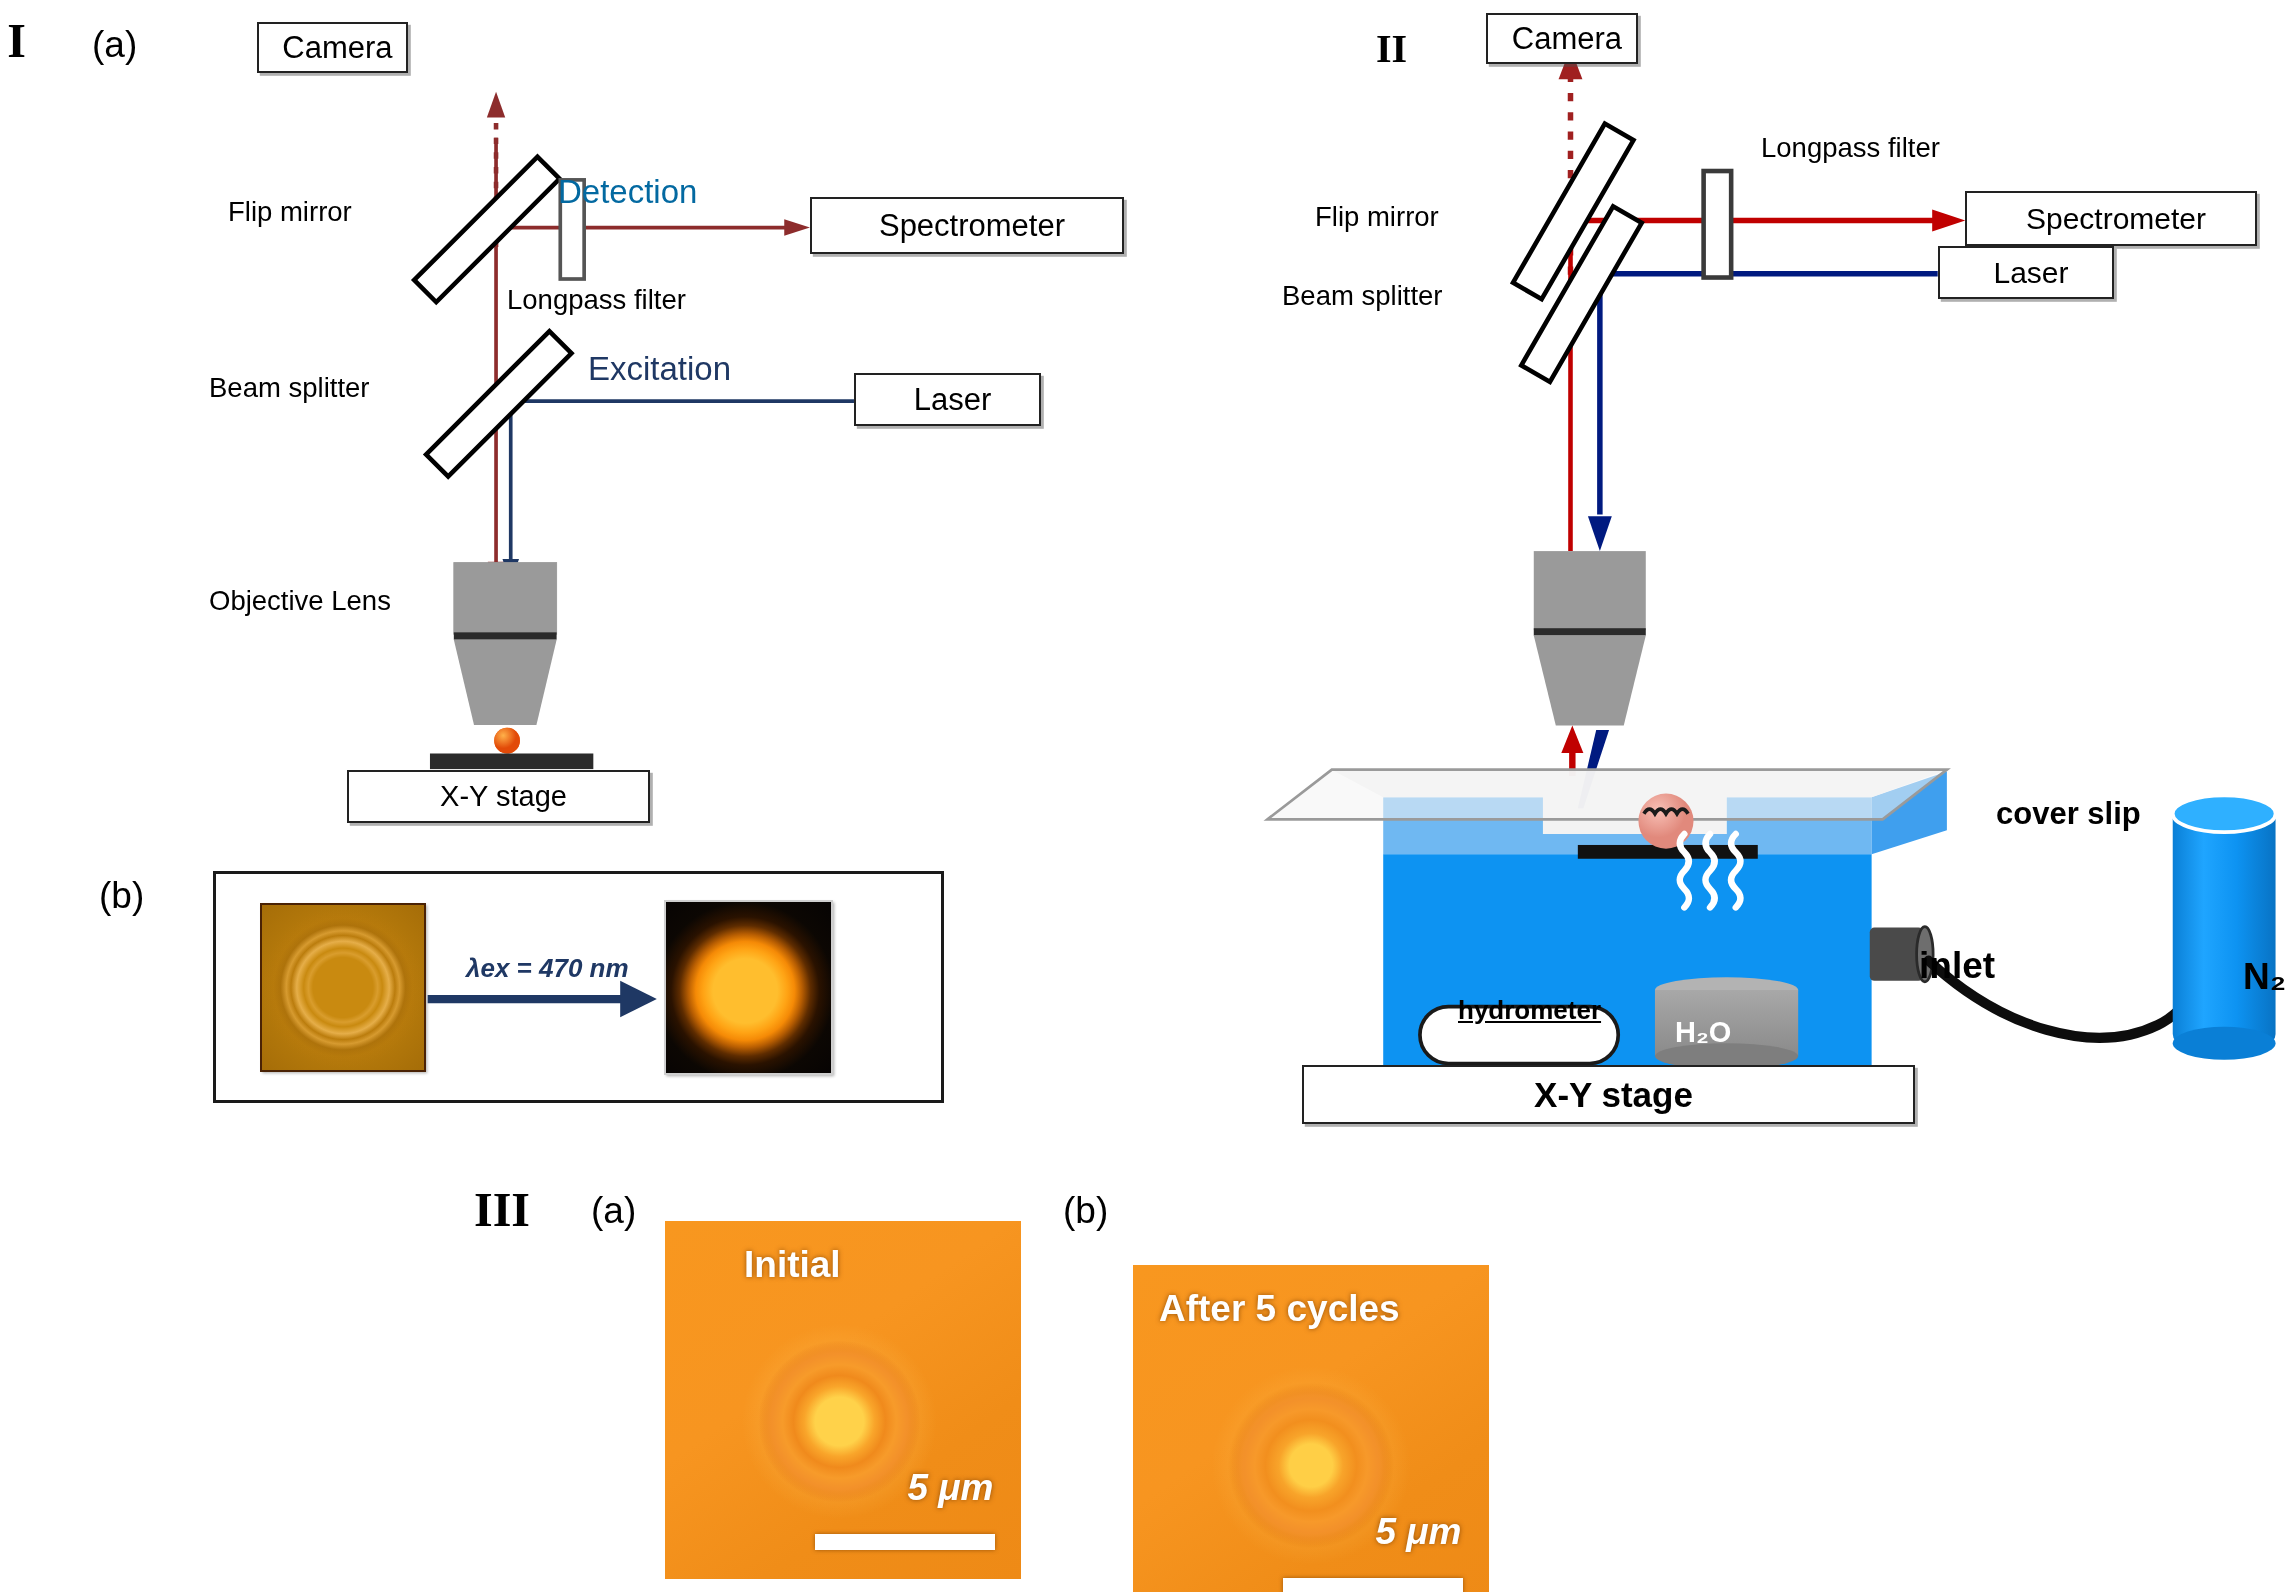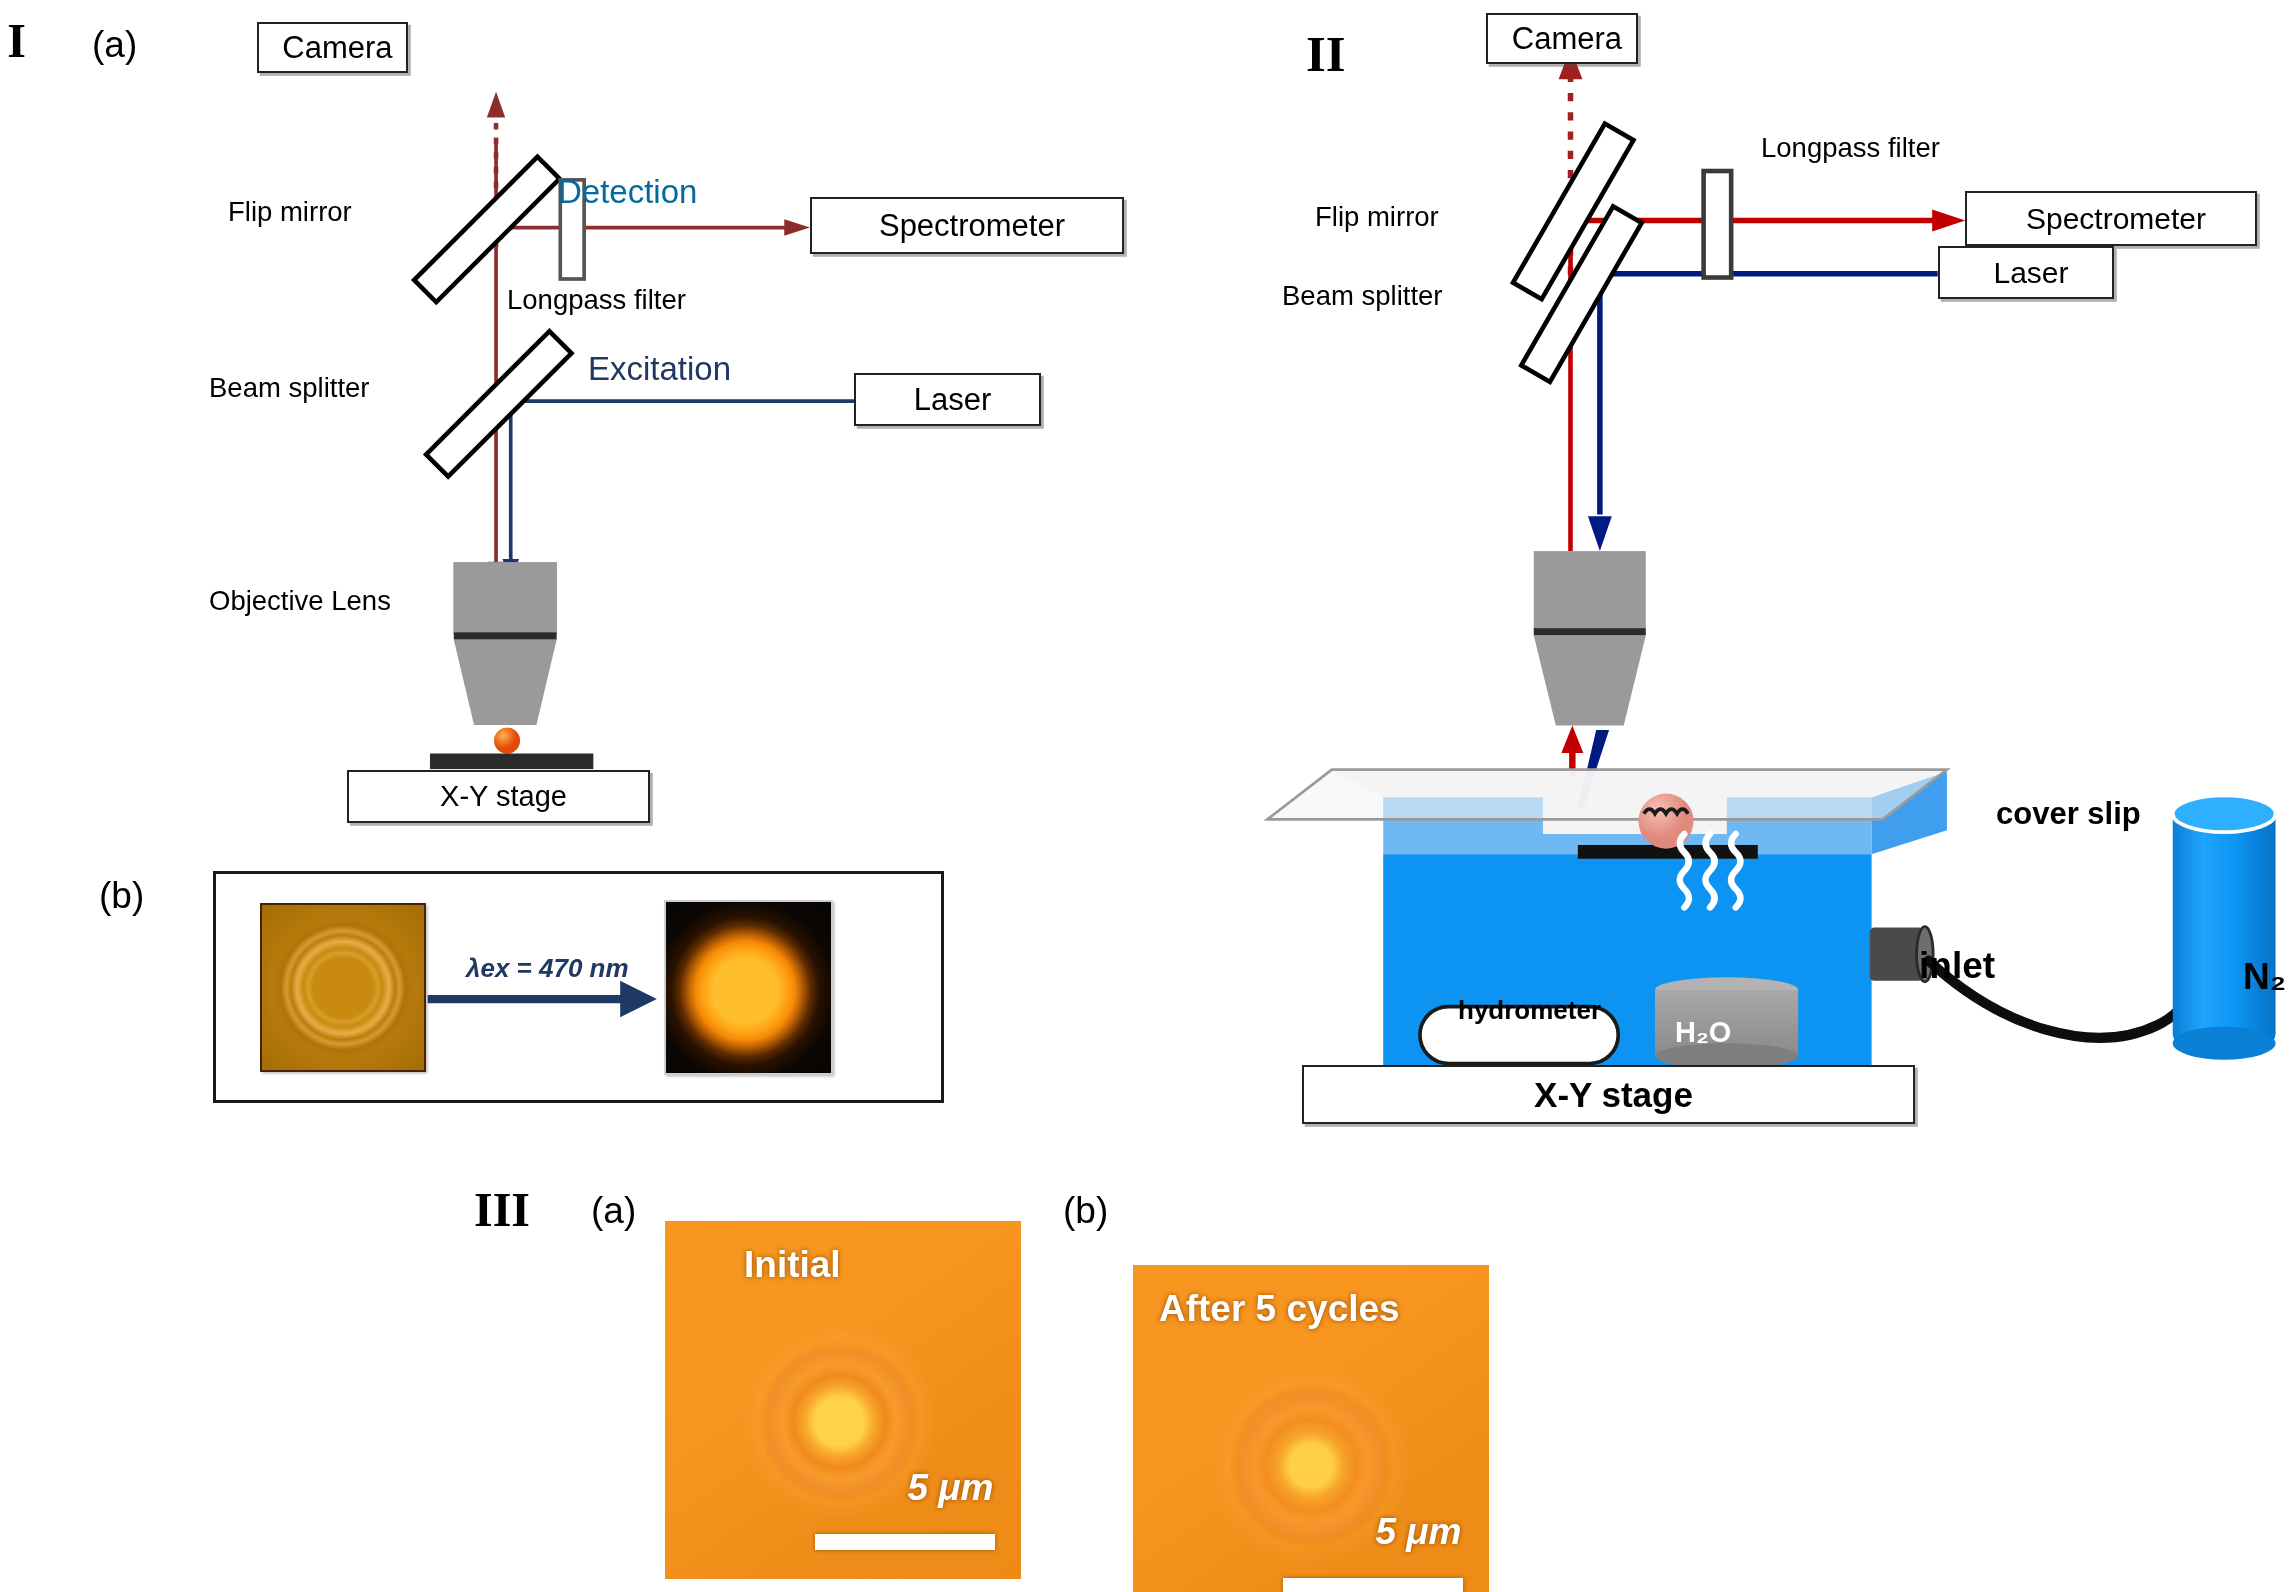--- a/index.html
+++ b/index.html
@@ -101,21 +101,21 @@
                   #f58a06 40%, #b85e02 46%, #5e2c00 53%, #2a1200 60%, #0c0703 72%, #060303 100%);
               border:2.8px solid #cfcfcf;box-shadow:1.8px 1.8px 2.8px rgba(0,0,0,.3);"></div>
 
   <svg class="abs" style="left:206px;top:59px;" width="246" height="110" viewBox="0 0 268 120">
     <line x1="6" y1="72" x2="226" y2="72" stroke="#1f3864" stroke-width="9"></line>
     <polygon points="256,72 216,52 216,92" fill="#1f3864"></polygon>
   </svg>
   <div class="abs lbl-b" style="left:250px;top:80px;color:#1f3864;font-style:italic;font-size:26px;">λex = 470 nm</div>
 </div>
 
-<div class="abs roman panelcap" style="left:1306px;top:29px;font-size:51px;">II</div>
+<div class="abs roman panelcap" style="left:1376px;top:29px;font-size:40px;">II</div>
 
 <svg class="abs" style="left:1240px;top:0px;" width="1053" height="1194" viewBox="0 0 1147 1300">
 
   <line x1="360" y1="80" x2="360" y2="330" stroke="#a02020" stroke-width="6" stroke-dasharray="9,12"></line>
   <polygon points="360,52 347,86 373,86" fill="#a02020"></polygon>
 
   <line x1="360" y1="200" x2="360" y2="600" stroke="#c00000" stroke-width="5"></line>
 
   <line x1="360" y1="240" x2="758" y2="240" stroke="#c00000" stroke-width="6"></line>
   <polygon points="790,240 754,228 754,252" fill="#c00000"></polygon>
@@ -220,21 +220,21 @@
     <ellipse cx="1072" cy="316" rx="56" ry="18" fill="#0a7fd6"></ellipse>
   </g>
 </svg>
 
 <div class="abs box optbox-sh" style="left:1302px;top:1065px;width:613px;height:59px;font-size:35px;font-weight:bold;">
   <span>X-Y stage</span>
 </div>
 
 <div class="abs lbl-b" style="left:1996px;top:797px;font-size:31px;">cover slip</div>
 <div class="abs lbl-b" style="left:1919px;top:946px;font-size:37px;">inlet</div>
-<div class="abs lbl-b" style="left:1458px;top:996px;font-size:26px;">hydrometer</div>
+<div class="abs lbl-b" style="left:1458px;top:996px;font-size:26px;text-decoration:underline;">hydrometer</div>
 <div class="abs lbl-b" style="left:1675px;top:1017px;font-size:29px;color:#fff;">H₂O</div>
 <div class="abs lbl-b" style="left:2243px;top:957px;font-size:37px;">N₂</div>
 
 <div class="abs roman panelcap" style="left:474px;top:1186px;font-size:48px;">III</div>
 <div class="abs panelcap" style="left:591px;top:1192px;">(a)</div>
 <div class="abs panelcap" style="left:1063px;top:1192px;">(b)</div>
 
 <div class="abs" style="left:665px;top:1221px;width:356px;height:358px;
             background:
               radial-gradient(circle at 49% 56%, #ffd24a 0 9%, #f9a52a 13%,

